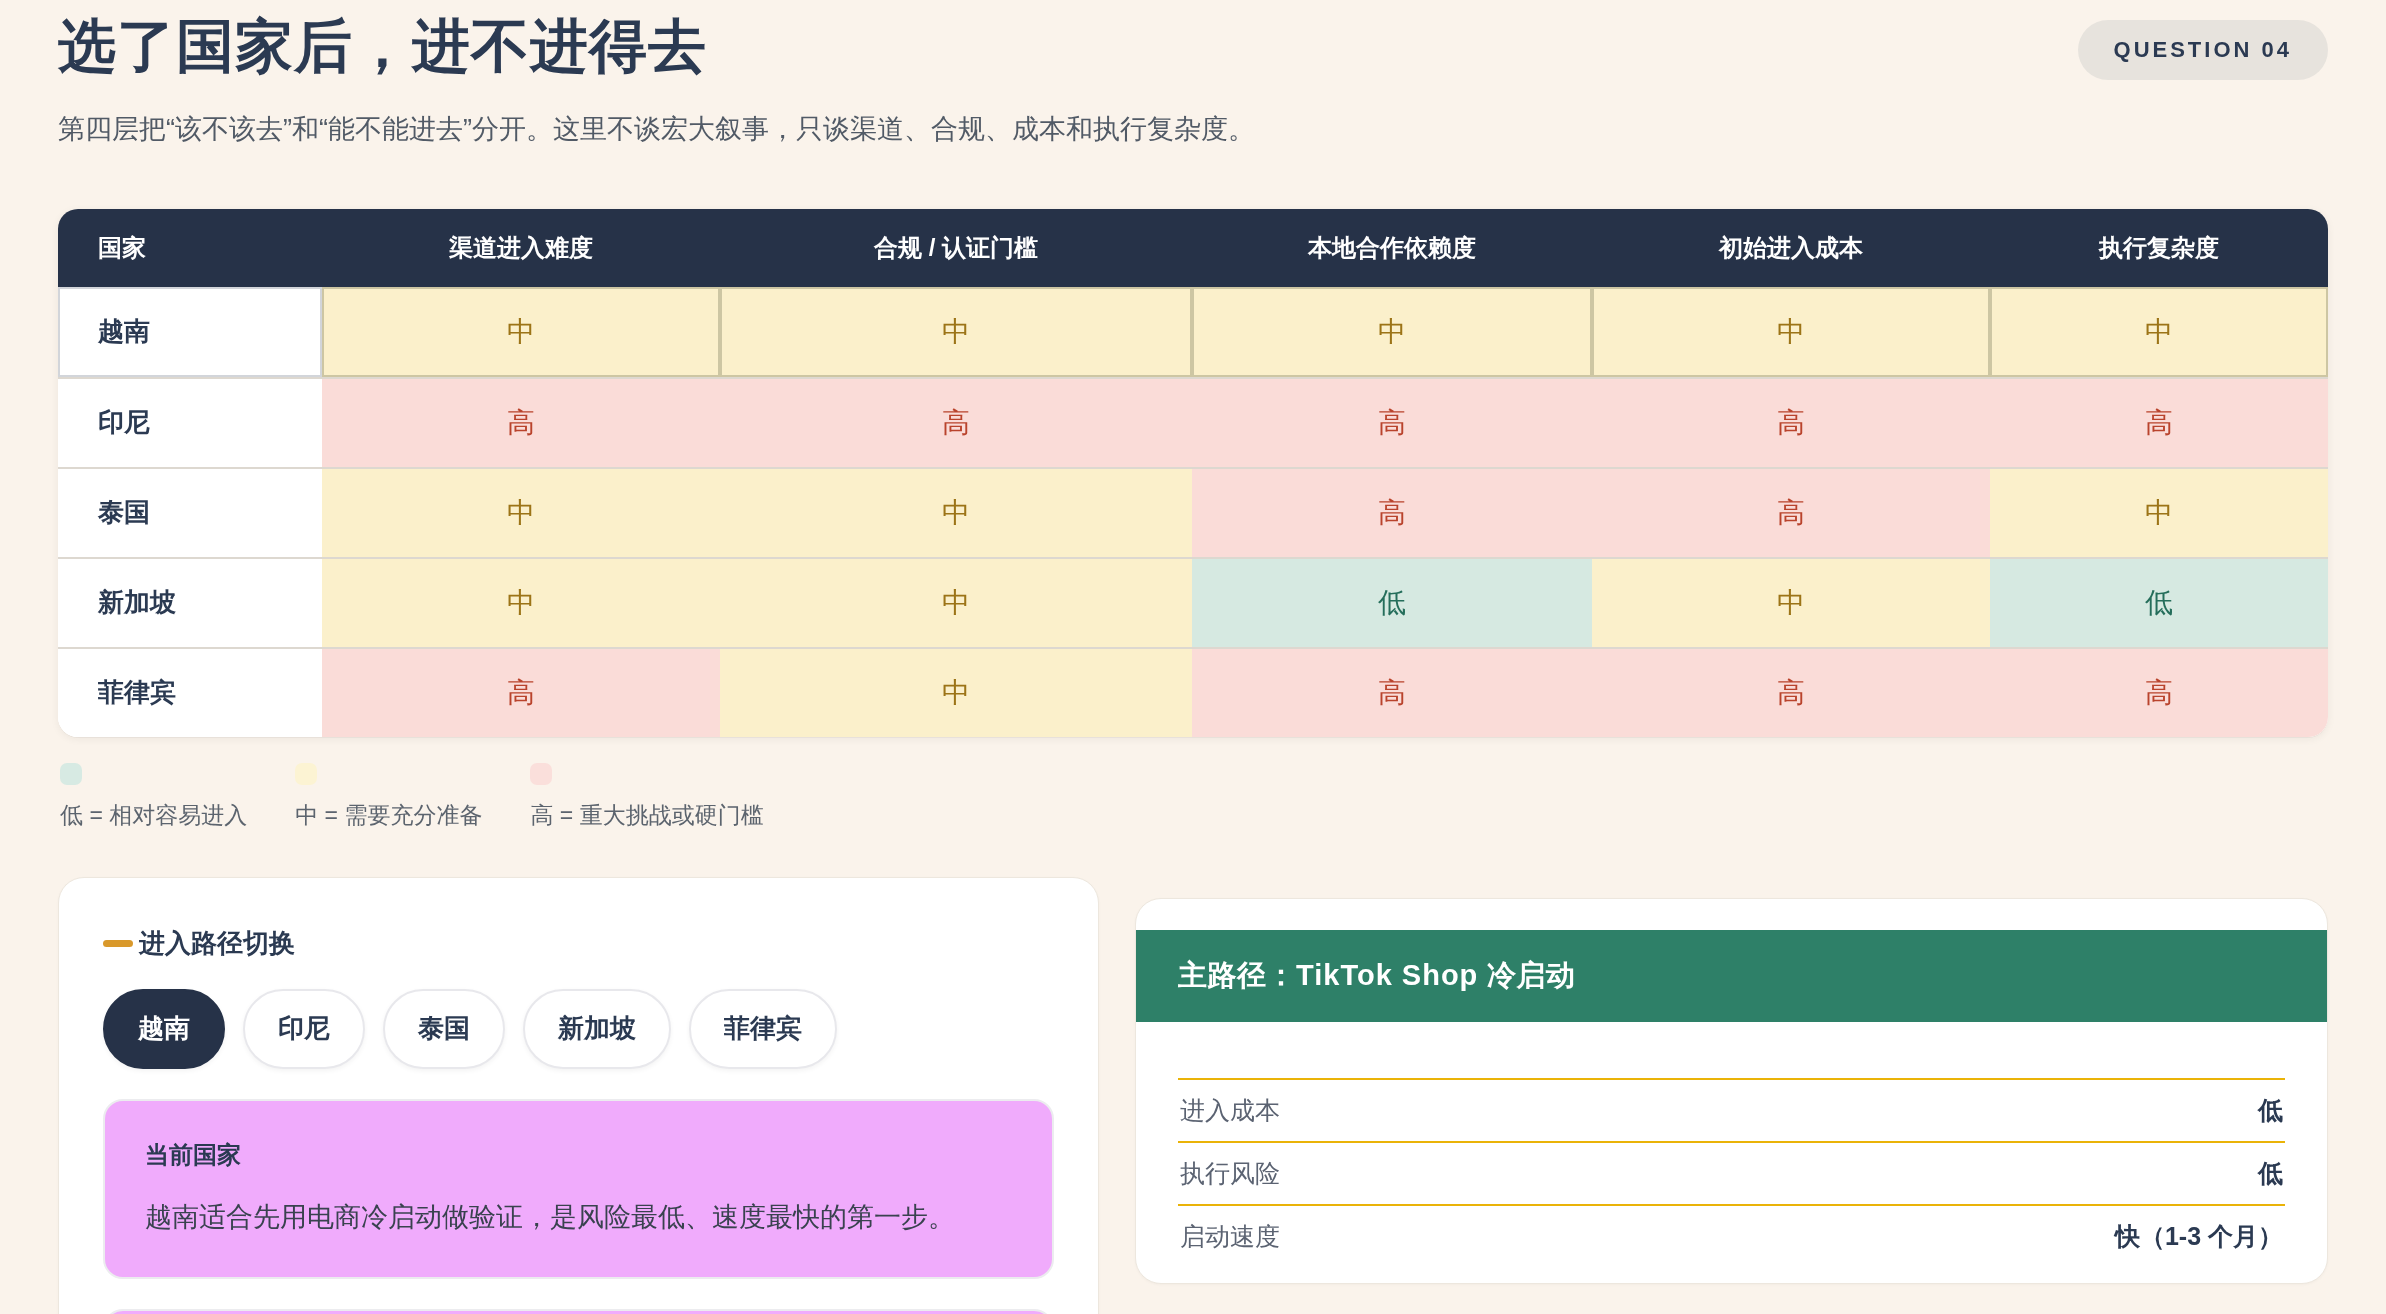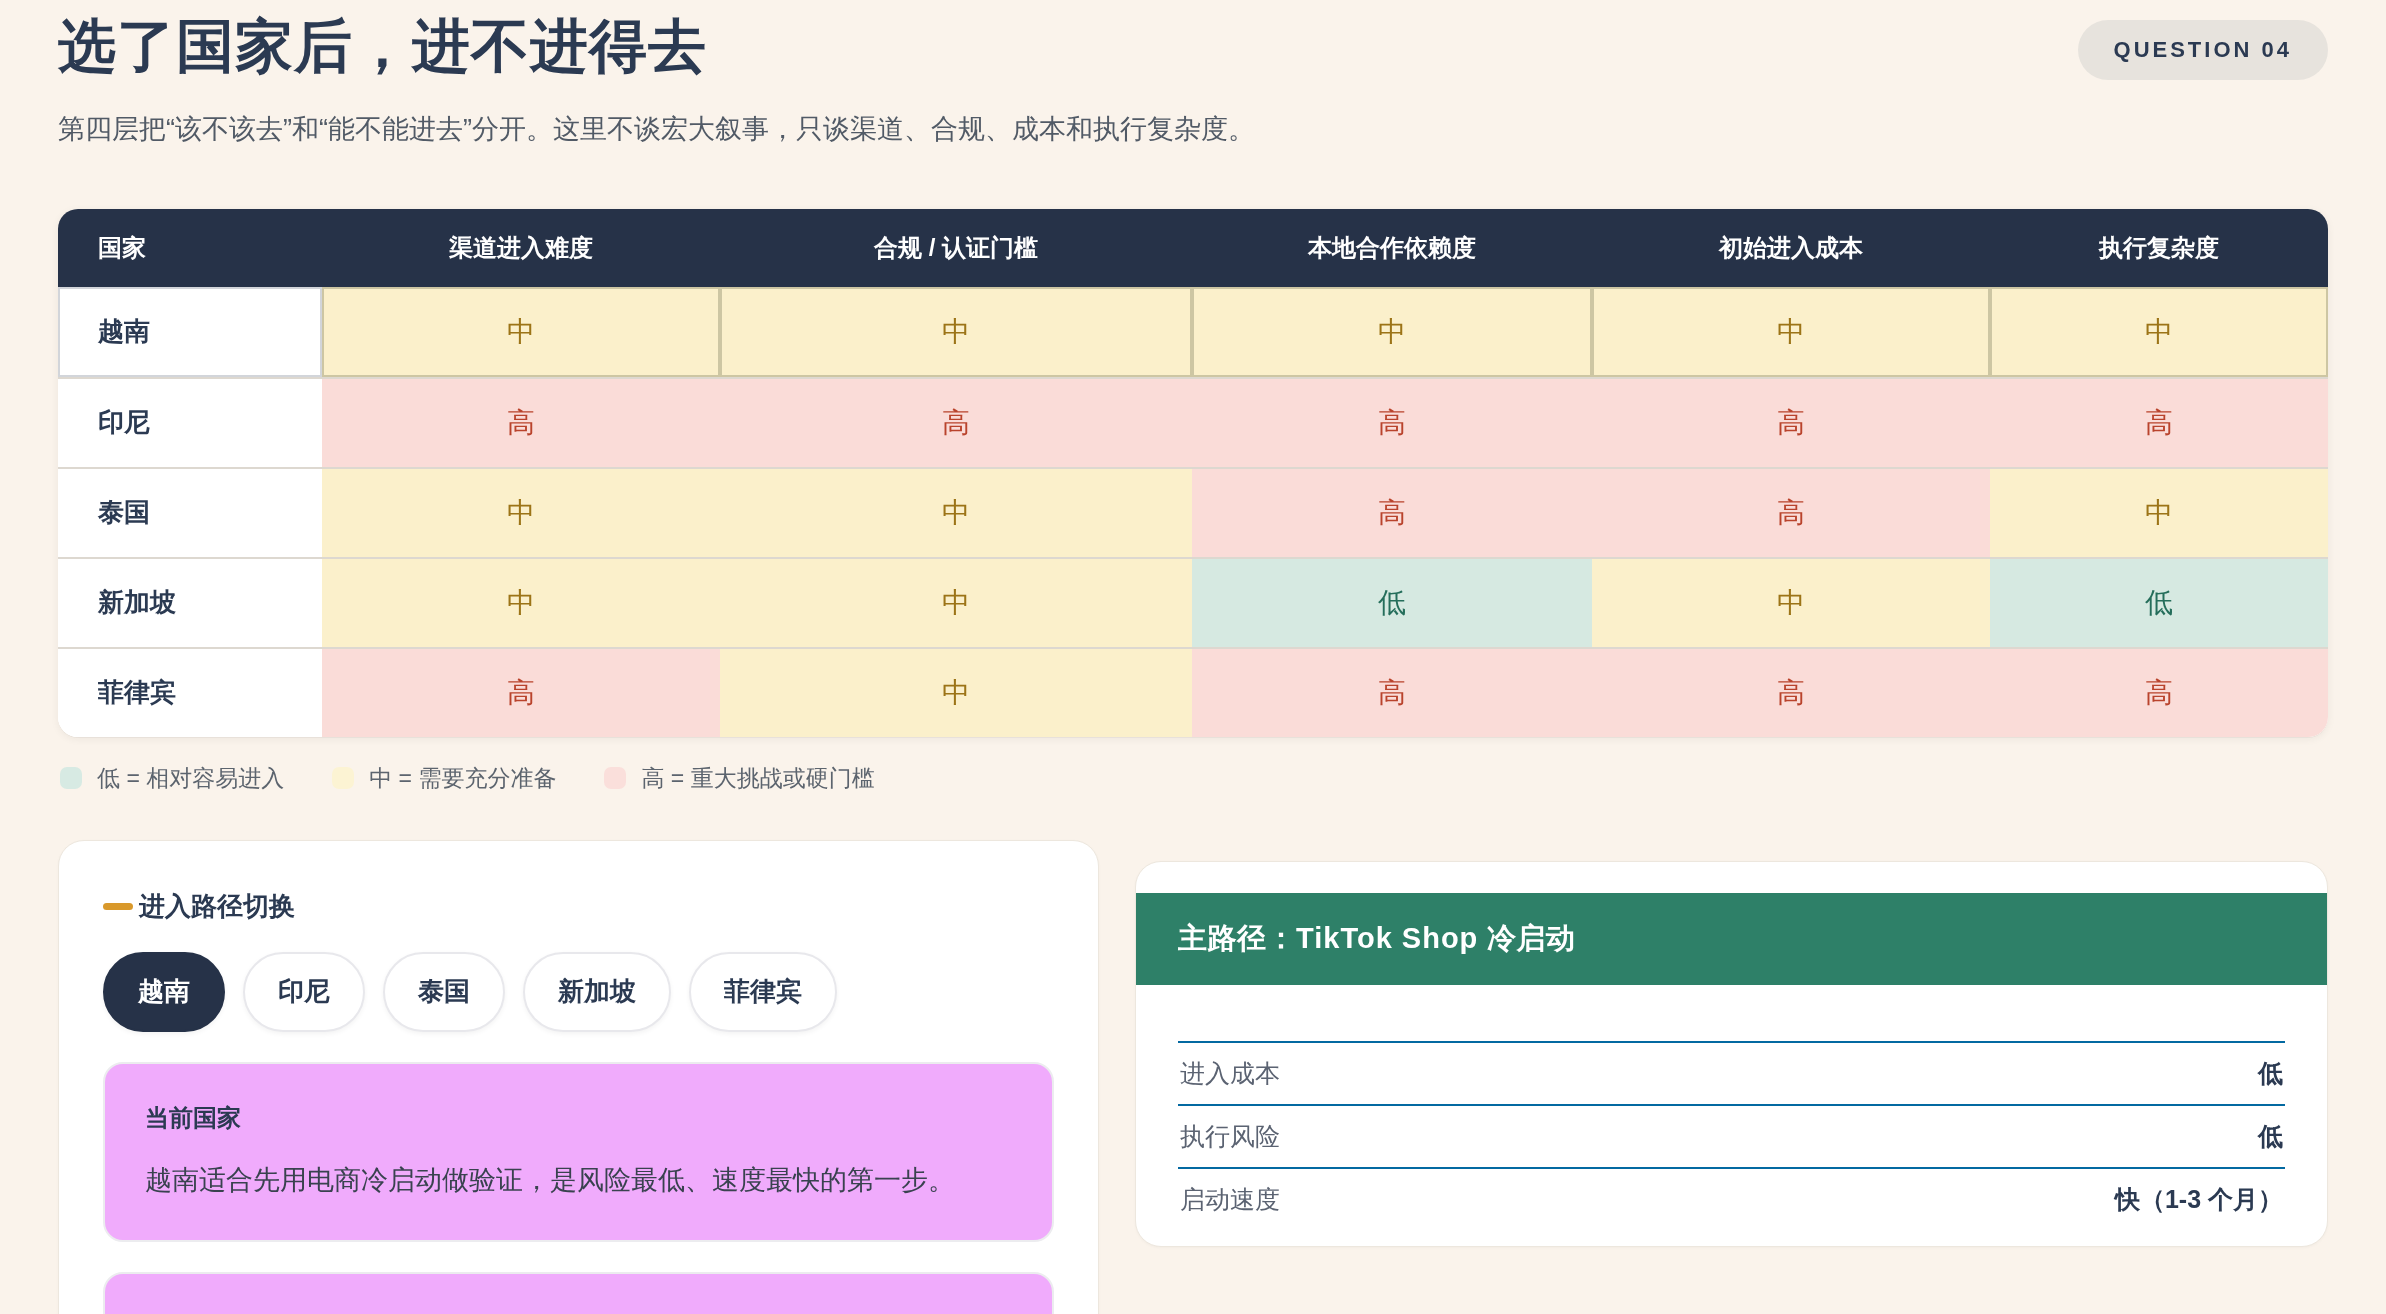--- a/index.html
+++ b/index.html
@@ -39,21 +39,21 @@
   .mcell { display: flex; align-items: center; justify-content: center; font-size: 28px; }
   .mcell.name { justify-content: flex-start; padding-left: 40px; font-weight: 700; font-size: 26px; color: #2b3a52; background: #fff; }
   .mcell.low  { background: var(--low-bg, #d6e9e1); color: var(--low-text, #256e5b); }
   .mcell.mid  { background: var(--mid-bg, #fbf0cb); color: var(--mid-text, #9c7417); }
   .mcell.high { background: var(--high-bg, #fadcd8); color: var(--high-text, #b9432c); }
   .mrow.selected .mcell.name { box-shadow: inset 0 0 0 2px #d2d5da; }
   .mrow.selected .mcell.mid  { box-shadow: inset 0 0 0 2px #cdc6a3; }
 
   
   .legend { margin-top: 26px; display: flex; gap: 48px; align-items: center; padding-left: 2px; }
-  .legend-item { display: flex; gap: 15px; align-items: center; font-size: 23px; color: #5c646e; }
+  .legend-item { display: flex; gap: 15px; align-items: flex-start; font-size: 23px; color: #5c646e; flex-direction: column; }
   .swatch { width: 22px; height: 22px; border-radius: 7px; flex: 0 0 auto; }
   .swatch.low  { background: #d7eae3; }
   .swatch.mid  { background: #fcf3d3; }
   .swatch.high { background: #fadfdb; }
 
   
   .cards { margin-top: 46px; display: flex; gap: 36px; align-items: flex-start; }
   .card-left {
     width: 1041px; flex: 0 0 auto; background: #fff;
     border: 1px solid #ede7de; border-radius: 26px;
@@ -81,21 +81,21 @@
     border: 1px solid #ede7de; box-shadow: 0 1px 3px rgba(0,0,0,.03);
   }
   .green-head {
     background: var(--green, #2e8068); color: #fff;
     padding: 26px 42px; font-size: 29px; font-weight: 700; letter-spacing: .5px; margin-top: 31px;
   }
   .green-head .hl { font-weight: 800; letter-spacing: 1px; }
   .right-body { padding: 28px 42px 16px; }
   .desc { font-size: 28px; color: #3a4452; line-height: 1.75; }
   .stats { margin-top: 28px; }
-  .stat { display: flex; justify-content: space-between; align-items: flex-start; padding: 14px 2px; border-top: 2px solid #0369a1; }
+  .stat { display: flex; justify-content: space-between; align-items: flex-start; padding: 14px 2px; border-top: 2px solid #eab308; }
   .stat-label { font-size: 25px; color: #5b6372; }
   .stat-value { font-size: 25px; font-weight: 700; color: #2b3a52; }
 </style>
 </head>
 <body>
 
 <div class="page">
 
   <div class="topbar">
     <h1 class="title">选了国家后，进不进得去</h1>

